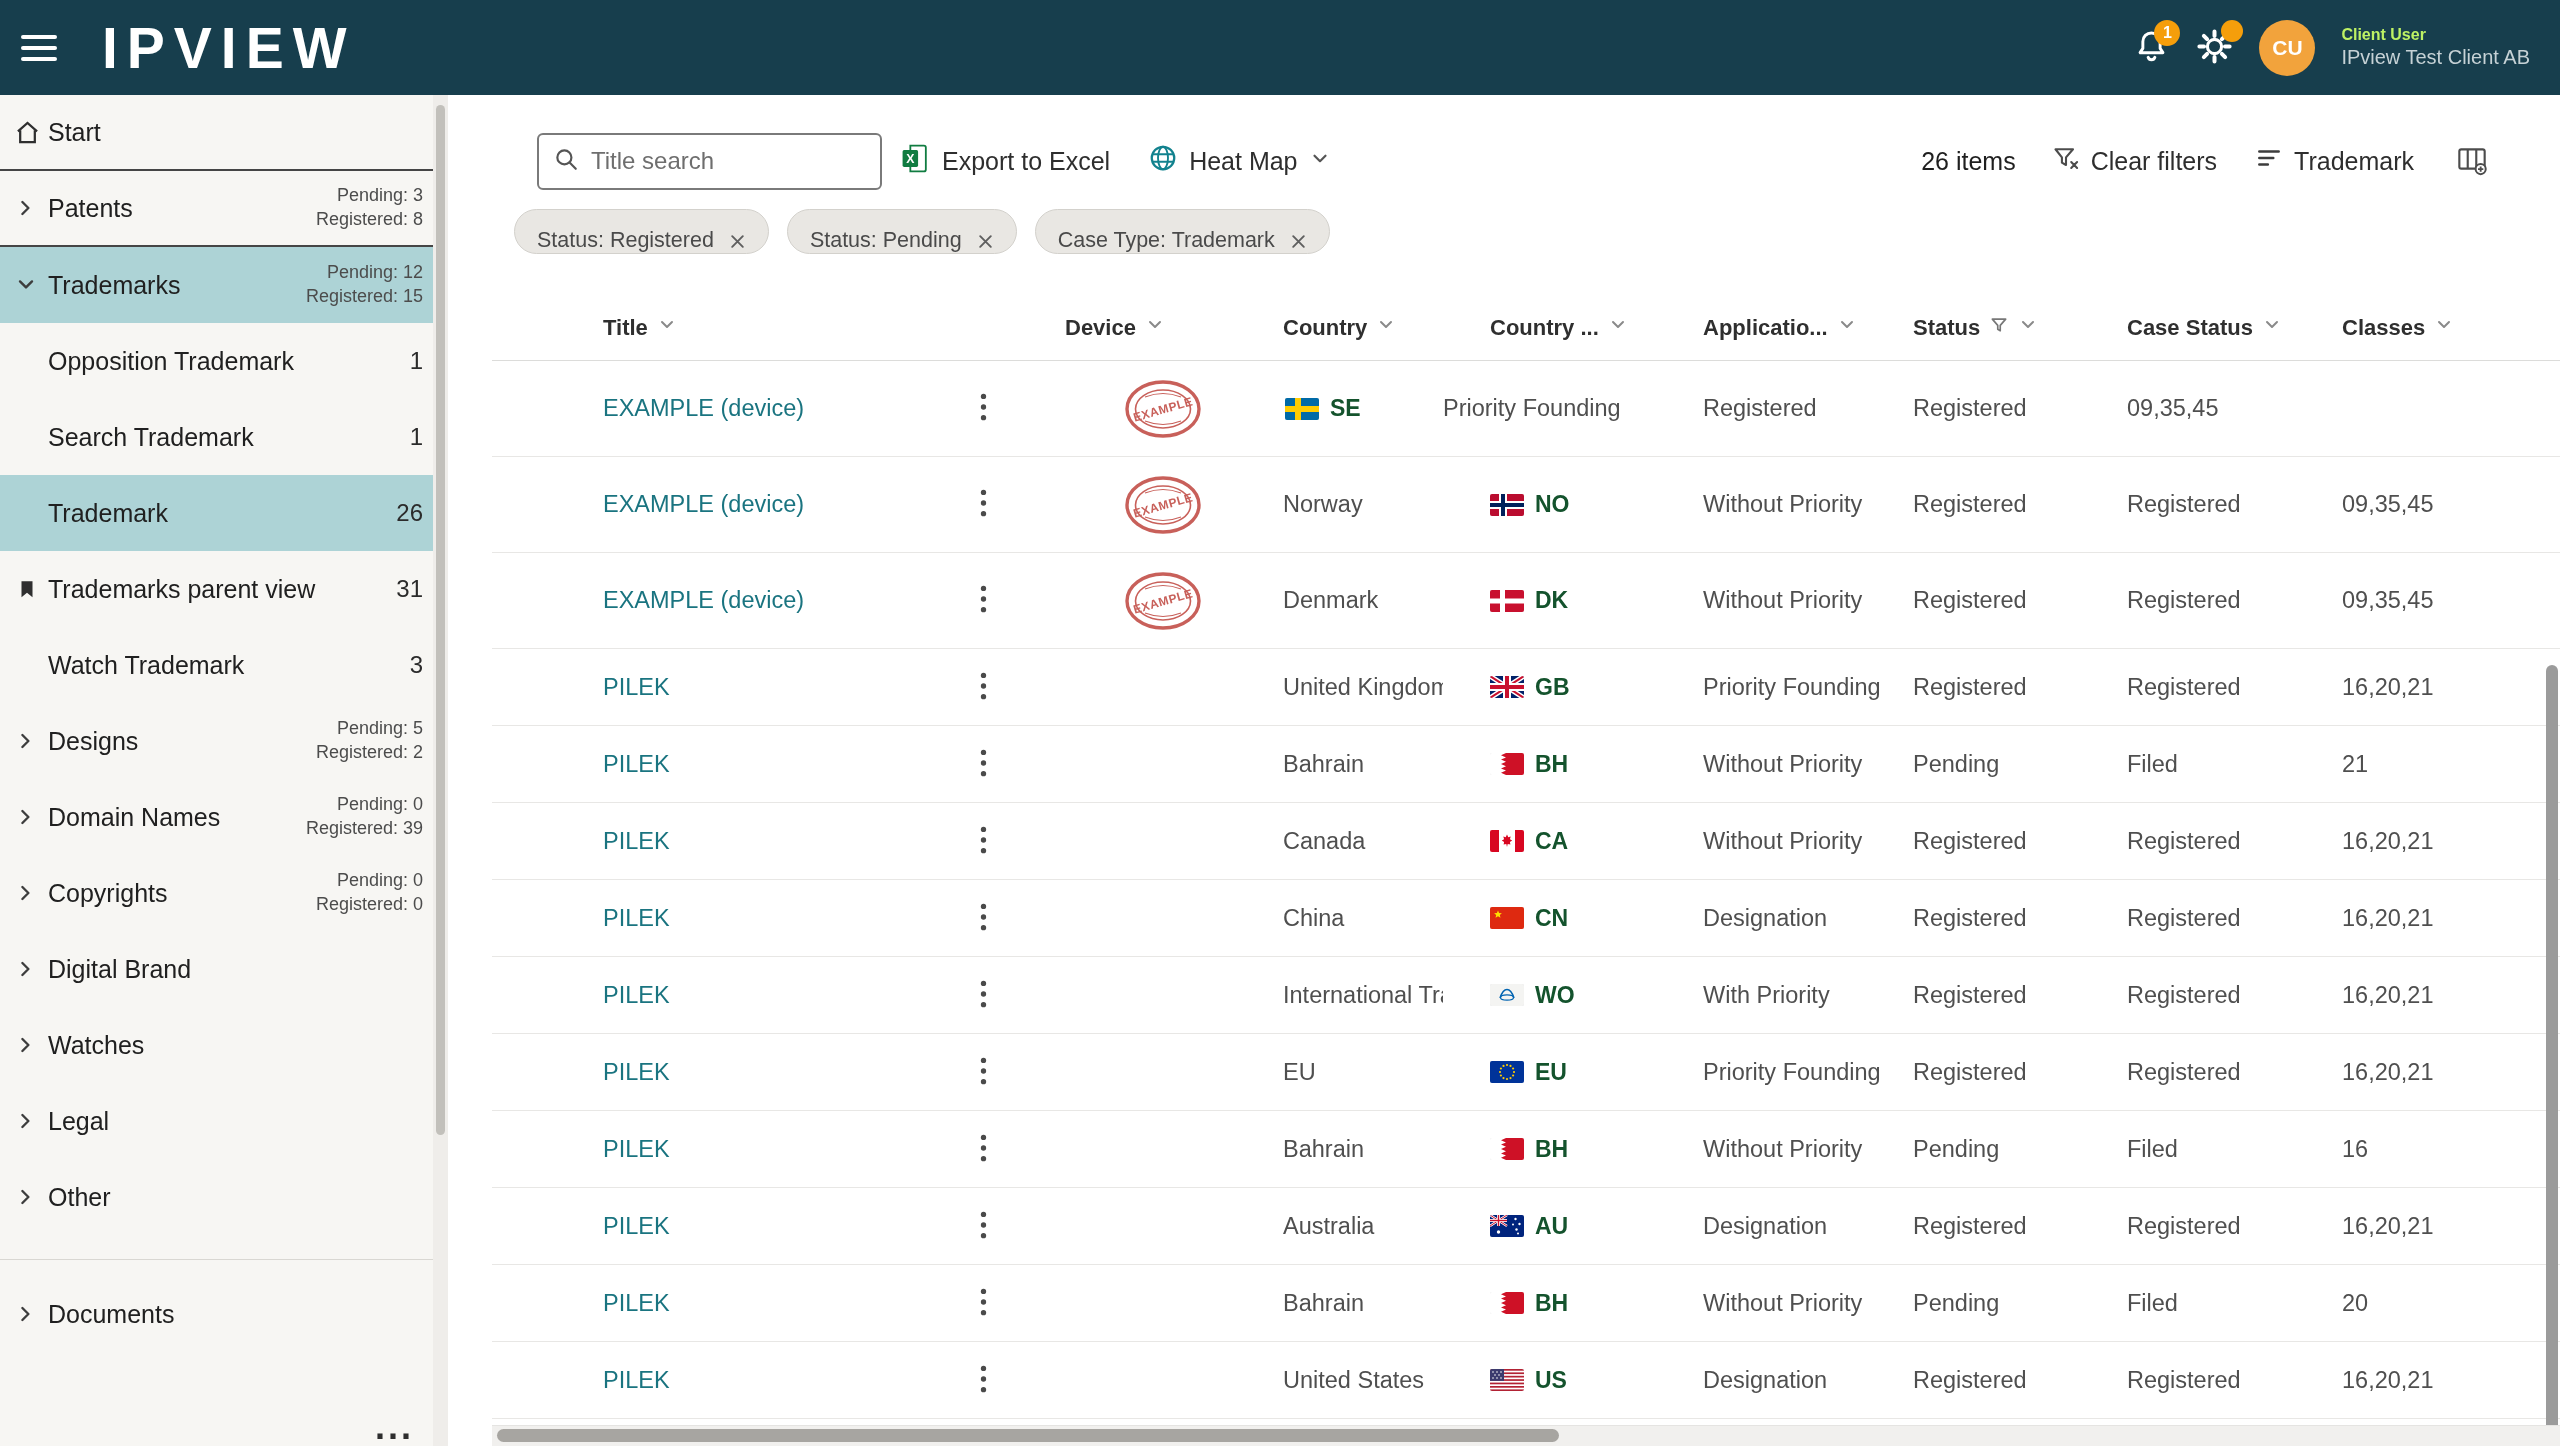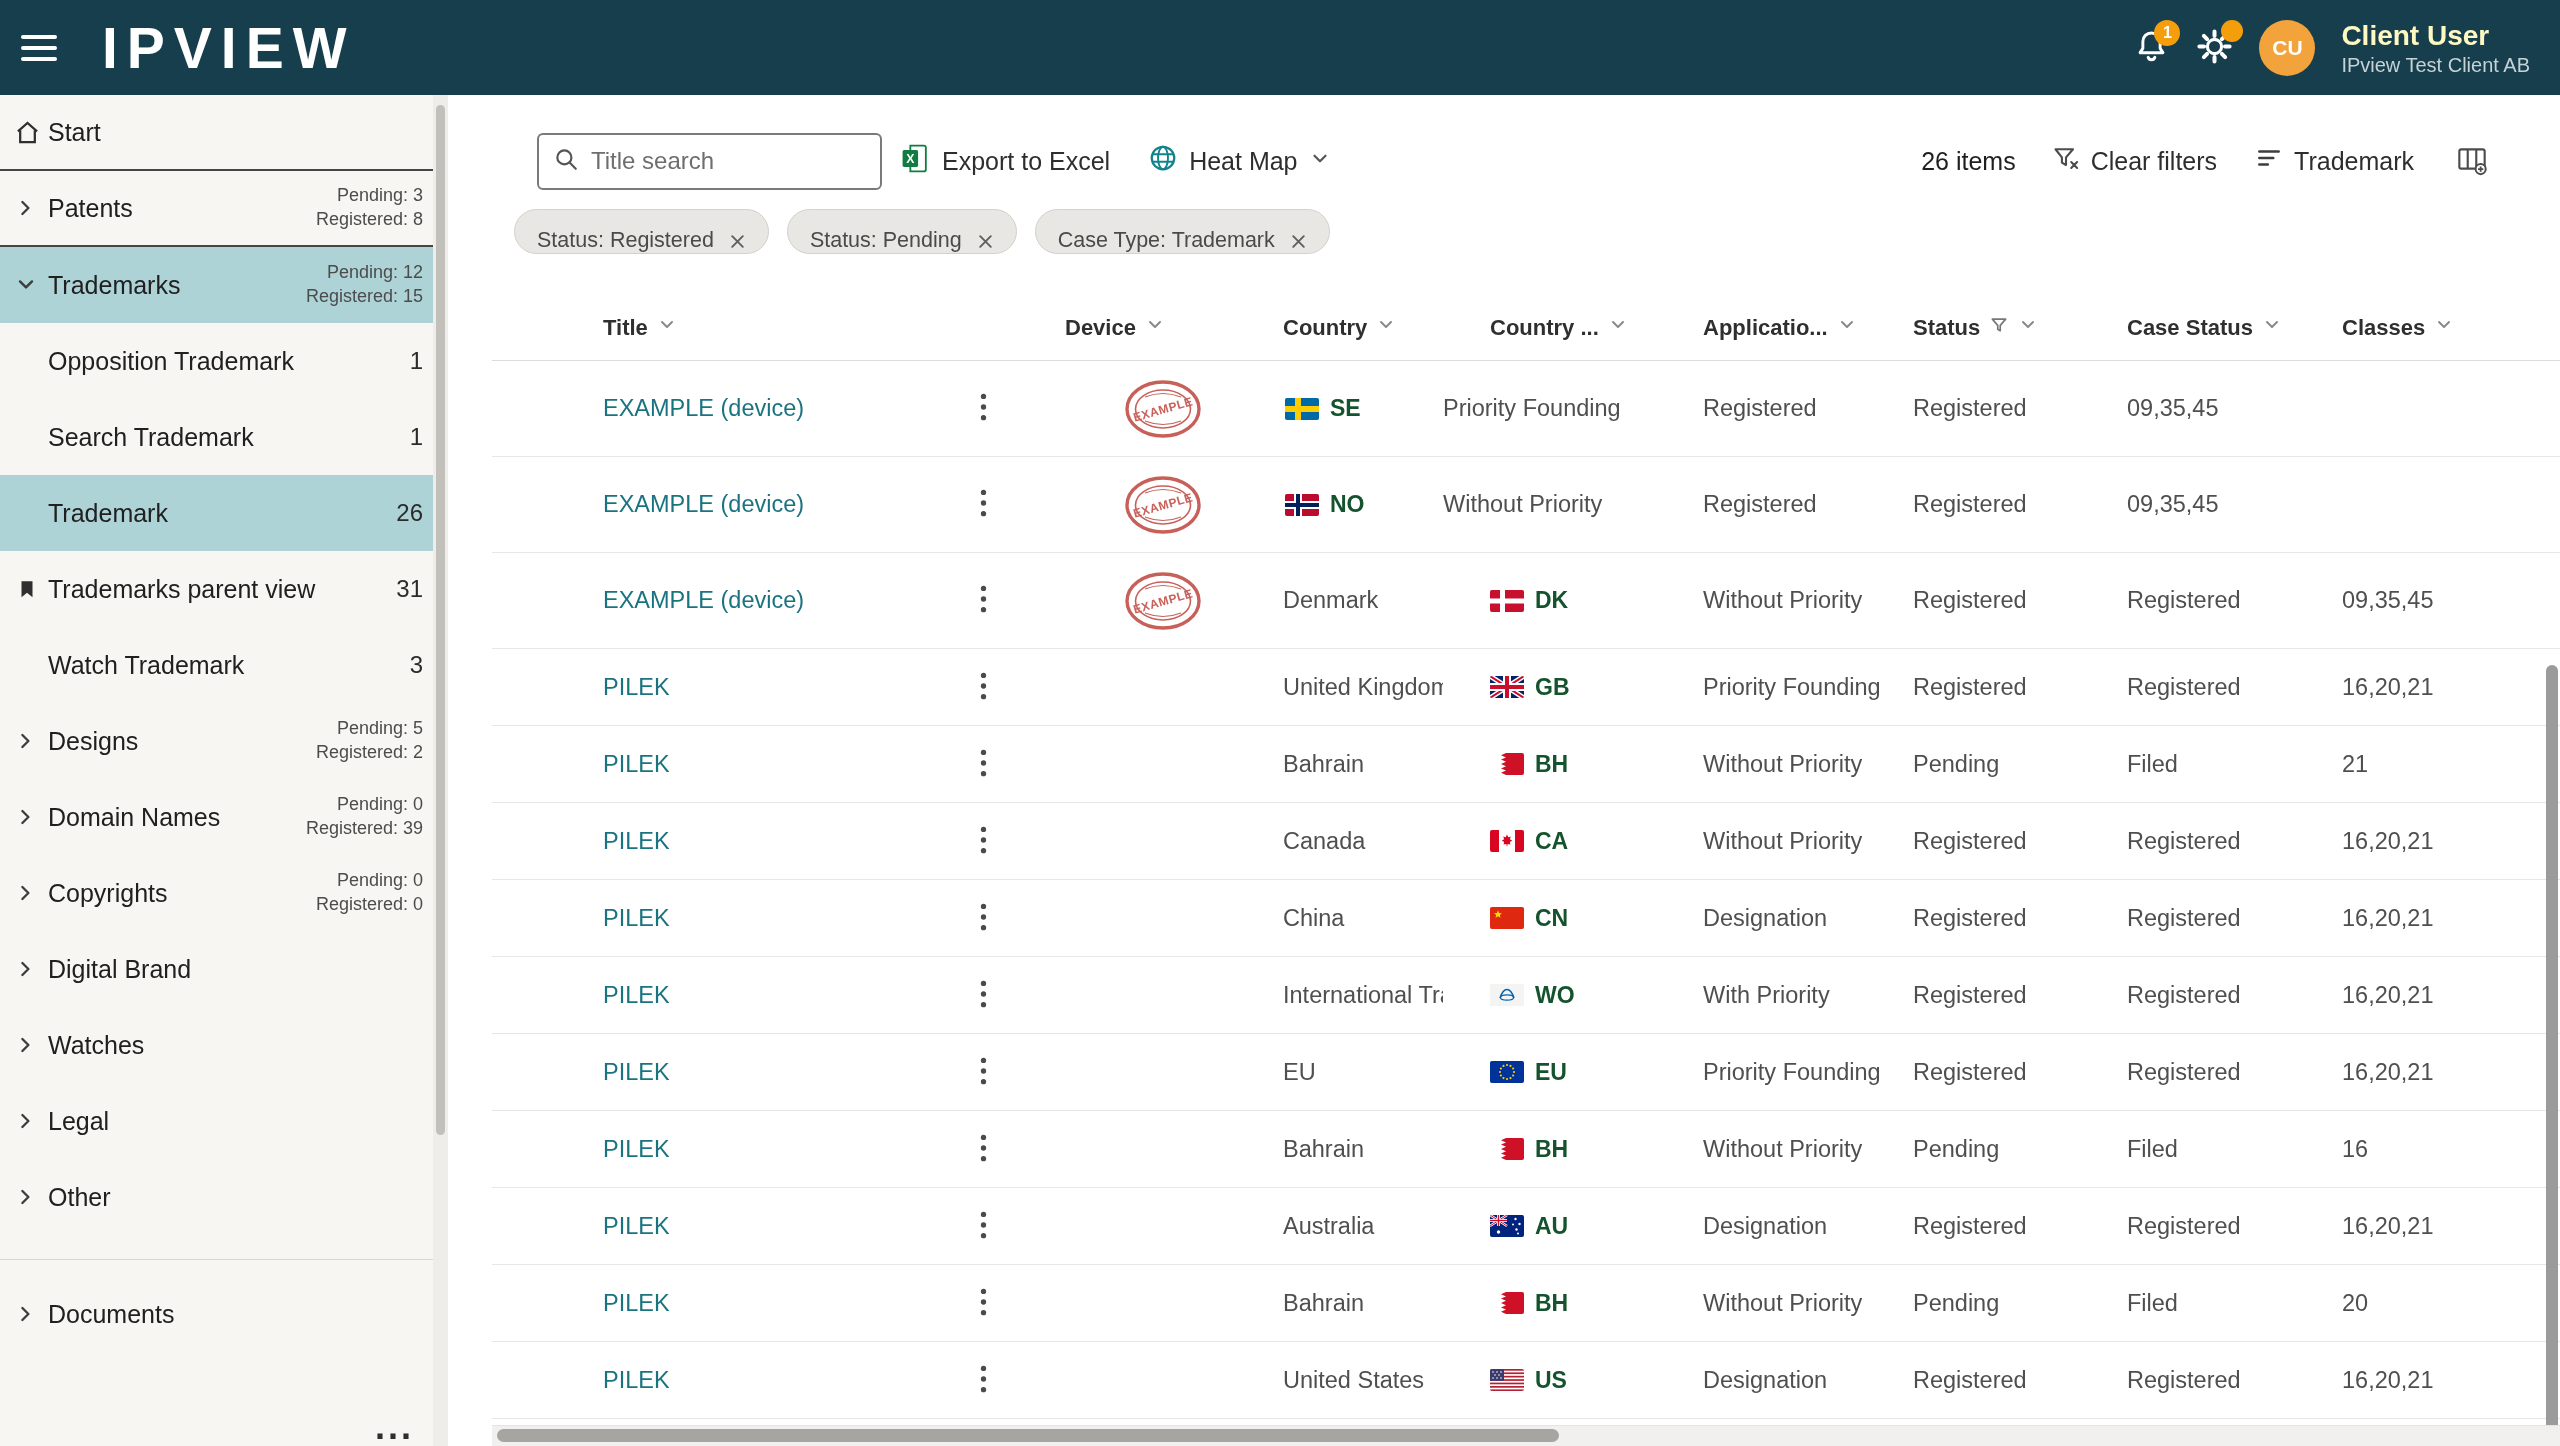--- a/index.html
+++ b/index.html
@@ -15,21 +15,21 @@
   .logo{margin-left:37px;color:#fff;font-size:57px;font-weight:700;letter-spacing:9px;user-select:none;}
   .topbar-right{margin-left:auto;margin-right:30px;display:flex;align-items:center;gap:26px;}
   .ibtn{position:relative;background:none;border:none;cursor:pointer;padding:0;display:flex;}
   .badge{position:absolute;top:-8px;right:-10px;min-width:26px;height:26px;border-radius:13px;
     background:var(--badge,#F59E0B);color:#fff;font-size:16px;font-weight:700;
     display:flex;align-items:center;justify-content:center;padding:0 4px;box-sizing:border-box;}
   .badge.dot{min-width:22px;height:22px;}
   .avatar{width:56px;height:56px;border-radius:50%;background:#F2A33C;color:#fff;font-size:21px;
     font-weight:700;display:flex;align-items:center;justify-content:center;cursor:pointer;flex:none;}
   .userblock{display:flex;flex-direction:column;line-height:1.25;}
-  .username{color:#fef9c3;font-size:28px;font-weight:700;}
+  .username{color:#bef264;font-size:16px;font-weight:700;}
   .userorg{color:#c6d2d6;font-size:20px;}
 
   
   .sidebar{position:absolute;left:0;top:95px;width:448px;bottom:0;background:#F7F6F3;box-sizing:border-box;}
   .side-track{position:absolute;right:0;top:0;bottom:0;width:15px;background:#EFEDEA;}
   .side-thumb{position:absolute;right:3px;top:10px;width:9px;height:1030px;border-radius:5px;background:#c2c0bb;cursor:pointer;}
   .side-item{height:76px;display:flex;align-items:center;padding:0 25px 0 14px;cursor:pointer;box-sizing:border-box;}
   .side-item .chev{width:34px;display:flex;align-items:center;flex:none;}
   .side-item.sub{padding-left:48px;}
   .side-item.iconsub{padding-left:16px;}
@@ -490,20 +490,23 @@
                 <svg width="84" height="64" viewBox="0 0 84 64">
                   <g opacity="0.88">
                     <ellipse cx="42" cy="32" rx="36" ry="27" fill="none" stroke="#C14B44" stroke-width="3.4"></ellipse>
                     <ellipse cx="42" cy="32" rx="27.5" ry="19" fill="none" stroke="#C14B44" stroke-width="1.6"></ellipse>
                     <text x="42" y="36.5" text-anchor="middle" transform="rotate(-16 42 32)" font-size="12" font-weight="bold" fill="#C14B44" letter-spacing="0.5">EXAMPLE</text>
                     <path d="M24 20 q18 -7 36 0" fill="none" stroke="#C14B44" stroke-width="1.2"></path>
                     <path d="M24 44 q18 7 36 0" fill="none" stroke="#C14B44" stroke-width="1.2"></path>
                   </g>
                 </svg>
               </span>
+            </div>
+            <div class="cell p-cty">
+              <span>Norway</span>
             </div>
             <div class="cell p-cc">
               <span class="flag">
                 <svg width="34" height="22" viewBox="0 0 34 22">
                   <rect width="34" height="22" fill="#BA0C2F"></rect>
                   <rect x="9" width="8" height="22" fill="#fff"></rect>
                   <rect y="7" width="34" height="8" fill="#fff"></rect>
                   <rect x="11" width="4" height="22" fill="#00205B"></rect>
                   <rect y="9" width="34" height="4" fill="#00205B"></rect>
                 </svg>

